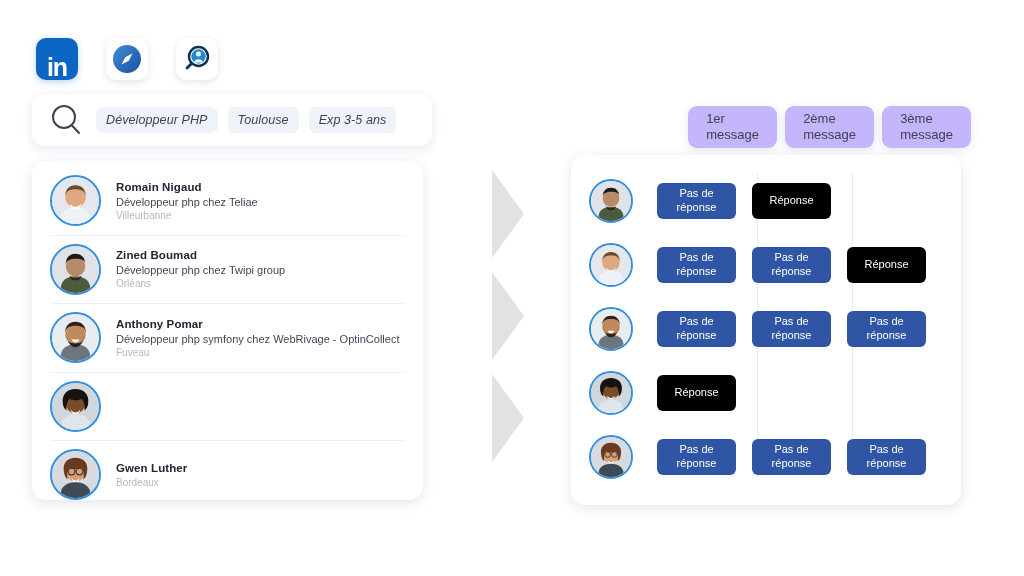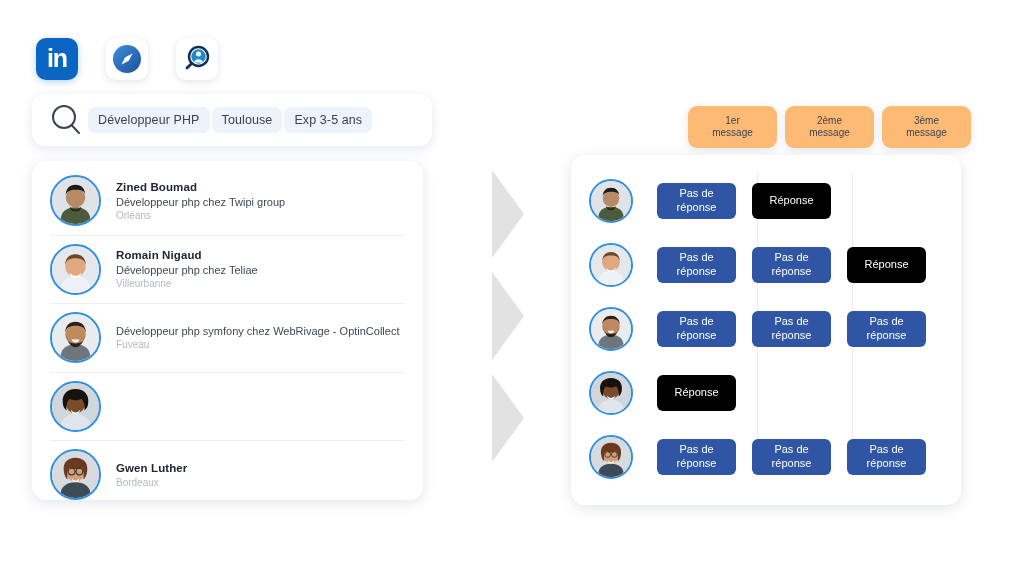--- a/index.html
+++ b/index.html
@@ -31,20 +31,21 @@
     border-radius: 10px;
     display: flex;
     align-items: center;
     justify-content: center;
     background: #ffffff;
     box-shadow: 0 2px 7px rgba(35, 50, 90, 0.13);
   }
   .app-icon.linkedin {
     background: #0a66c2;
     box-shadow: 0 2px 7px rgba(10, 102, 194, 0.28);
+    align-items: flex-end;
   }
   .li-glyph {
     font-family: "Liberation Sans", sans-serif;
     font-weight: bold;
     font-size: 25px;
     color: #ffffff;
     letter-spacing: -1px;
     line-height: 1;
     margin-top: -2px;
   }
@@ -56,21 +57,22 @@
     top: 94px;
     width: 400px;
     height: 52px;
     background: #ffffff;
     border-radius: 13px;
     box-shadow: 0 3px 11px rgba(40, 55, 95, 0.12);
     display: flex;
     align-items: center;
     padding: 0 12px 0 14px;
     box-sizing: border-box;
-    gap: 2px;
+    gap: 10px;
+    font-style: italic;
   }
   .search-icon { flex: 0 0 auto; display:block; }
   .chip {
     background: #eef2fa;
     border-radius: 7px;
     padding: 6px 10px;
     font-size: 12.5px;
     color: #3b4254;
     white-space: nowrap;
     letter-spacing: 0.1px;
@@ -141,28 +143,28 @@
   .stage-headers {
     position: absolute;
     left: 688px;
     top: 106px;
     display: flex;
     gap: 8px;
   }
   .stage-head {
     width: 89px;
     height: 42px;
-    background: #fdba74;
+    background: #c4b5fd;
     border-radius: 9px;
     box-shadow: 0 2px 8px rgba(40, 55, 95, 0.12);
     display: flex;
     align-items: center;
     justify-content: center;
-    text-align: center;
-    font-size: 10px;
+    text-align: left;
+    font-size: 13px;
     color: #3b4254;
     line-height: 1.25;
   }
 
   .pipeline-card {
     position: absolute;
     left: 571px;
     top: 155px;
     width: 390px;
     height: 350px;
@@ -273,63 +275,64 @@
   <div class="chip">Développeur PHP</div>
   <div class="chip">Toulouse</div>
   <div class="chip">Exp 3-5 ans</div>
 </div>
 
 <div class="results-card">
 
   <div class="result-row">
     <div class="avatar">
       <svg viewBox="0 0 48 48">
+        <rect width="48" height="48" fill="#e4e8ec"></rect>
+        <path d="M24 31c-9 0-15 5-15 12v5h30v-5c0-7-6-12-15-12z" fill="#eef1f5"></path>
+        <circle cx="24" cy="21" r="10.5" fill="#e0a87f"></circle>
+        <path d="M13.5 19.5c0-7 4.5-11 10.5-11s10.5 4 10.5 11c-1-5-4-7-10.5-7s-9.5 2-10.5 7z" fill="#6b4a2c"></path>
+        <path d="M18 27c2 2.5 4 3.5 6 3.5s4-1 6-3.5c-1 4-3 5.5-6 5.5s-5-1.5-6-5.5z" fill="#ffffff"></path>
+      </svg>
+    </div>
+    <div class="r-text">
+      <div class="r-name">Romain Nigaud</div>
+      <div class="r-title">Développeur php chez Teliae</div>
+      <div class="r-loc">Villeurbanne</div>
+    </div>
+  </div>
+
+  <div class="result-row">
+    <div class="avatar">
+      <svg viewBox="0 0 48 48">
         <rect width="48" height="48" fill="#dfe3e7"></rect>
         <path d="M24 31c-9 0-15 5-15 12v5h30v-5c0-7-6-12-15-12z" fill="#4c5a3e"></path>
         <circle cx="24" cy="21" r="10" fill="#b98a68"></circle>
         <path d="M14 19c0-7 4-11 10-11s10 4 10 11c0-4-3-6-10-6-5 0-10 2-10 6z" fill="#1d1a17"></path>
         <path d="M18 30c2 2 4 3 6 3s4-1 6-3c-1 4-3 5-6 5s-5-1-6-5z" fill="#2a241e"></path>
       </svg>
     </div>
     <div class="r-text">
       <div class="r-name">Zined Boumad</div>
       <div class="r-title">Développeur php chez Twipi group</div>
       <div class="r-loc">Orléans</div>
-    </div>
-  </div>
-
-  <div class="result-row">
-    <div class="avatar">
-      <svg viewBox="0 0 48 48">
-        <rect width="48" height="48" fill="#e4e8ec"></rect>
-        <path d="M24 31c-9 0-15 5-15 12v5h30v-5c0-7-6-12-15-12z" fill="#eef1f5"></path>
-        <circle cx="24" cy="21" r="10.5" fill="#e0a87f"></circle>
-        <path d="M13.5 19.5c0-7 4.5-11 10.5-11s10.5 4 10.5 11c-1-5-4-7-10.5-7s-9.5 2-10.5 7z" fill="#6b4a2c"></path>
-        <path d="M18 27c2 2.5 4 3.5 6 3.5s4-1 6-3.5c-1 4-3 5.5-6 5.5s-5-1.5-6-5.5z" fill="#ffffff"></path>
-      </svg>
-    </div>
-    <div class="r-text">
-      <div class="r-name">Romain Nigaud</div>
-      <div class="r-title">Développeur php chez Teliae</div>
-      <div class="r-loc">Villeurbanne</div>
     </div>
   </div>
 
   <div class="result-row">
     <div class="avatar">
       <svg viewBox="0 0 48 48">
         <rect width="48" height="48" fill="#e9ecef"></rect>
         <path d="M24 31c-9 0-15 5-15 12v5h30v-5c0-7-6-12-15-12z" fill="#6e757d"></path>
         <circle cx="24" cy="21" r="10.5" fill="#c08a5f"></circle>
         <path d="M13.5 19c0-7 4.5-11 10.5-11s10.5 4 10.5 11c-1-5-4-7-10.5-7s-9.5 2-10.5 7z" fill="#2b211a"></path>
         <path d="M15 22c1 8 5 12 9 12s8-4 9-12c0 6-3 8-9 8s-9-2-9-8z" fill="#2b211a"></path>
         <path d="M20 26h8c-1 2-2 3-4 3s-3-1-4-3z" fill="#ffffff"></path>
       </svg>
     </div>
     <div class="r-text">
+      <div class="r-name">Anthony Pomar</div>
       <div class="r-title">Développeur php symfony chez WebRivage - OptinCollect</div>
       <div class="r-loc">Fuveau</div>
     </div>
   </div>
 
   <div class="result-row">
     <div class="avatar">
       <svg viewBox="0 0 48 48">
         <rect width="48" height="48" fill="#cfd6dc"></rect>
         <path d="M24 32c-9 0-15 5-15 11v5h30v-5c0-6-6-11-15-11z" fill="#dfe5ea"></path>

